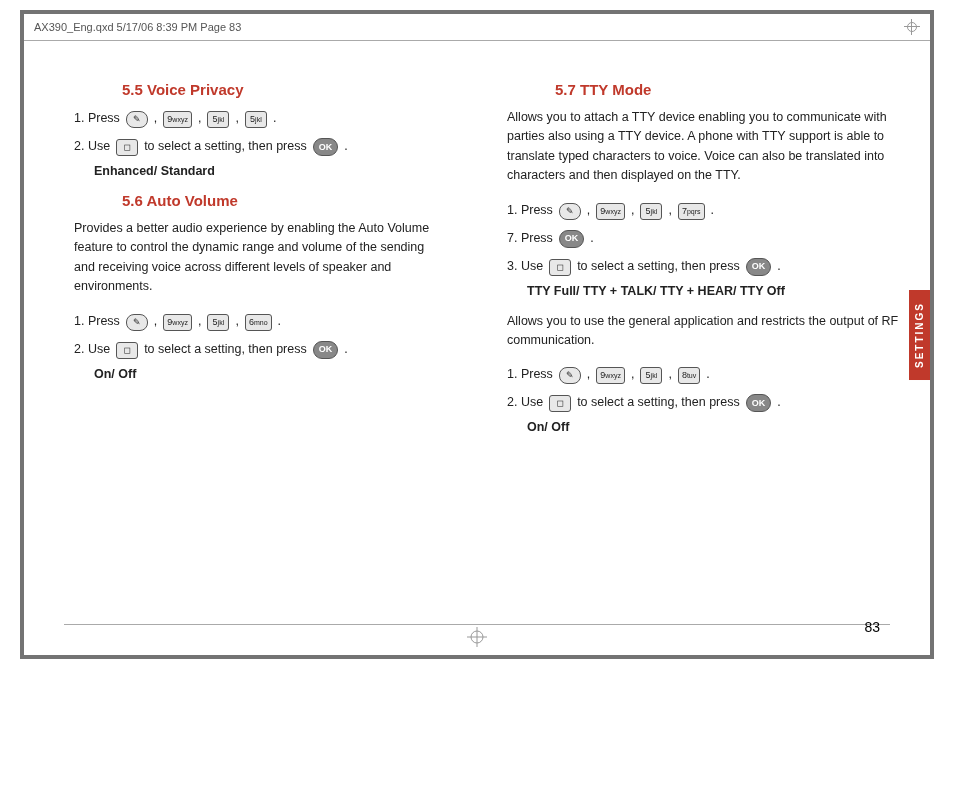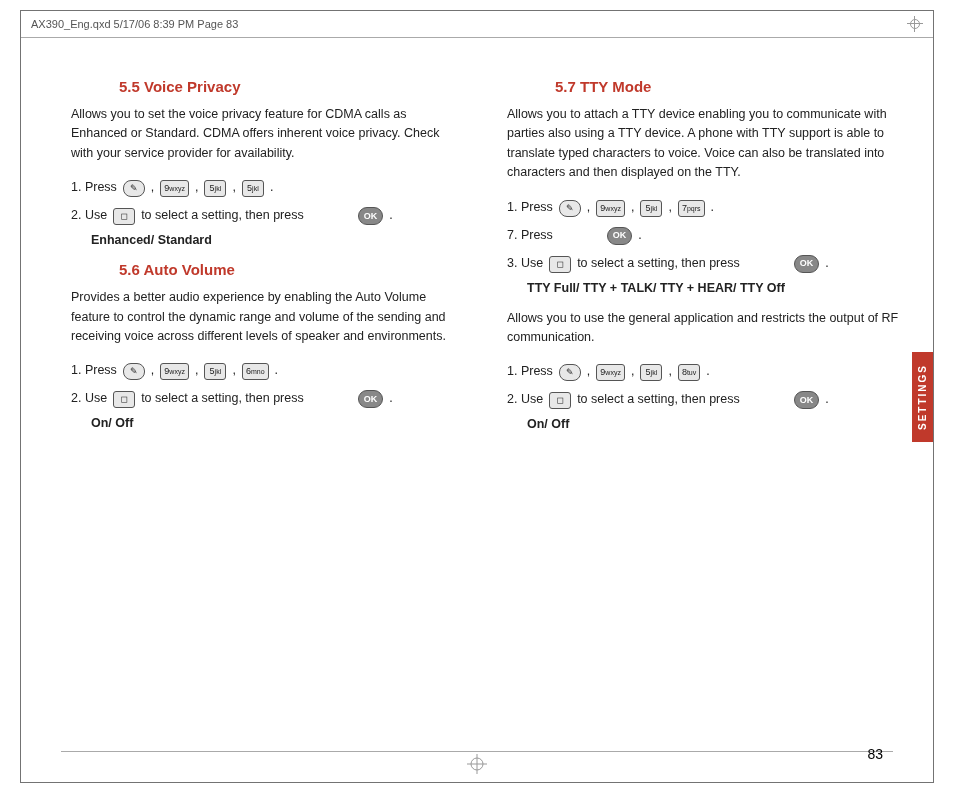--- a/index.html
+++ b/index.html
@@ -9,23 +9,23 @@
       font-family: Arial, Helvetica, sans-serif;
       font-size: 13px;
       color: #222;
       width: 954px;
       height: 793px;
       overflow: hidden;
       position: relative;
     }
 
     .page-border {
-      border: 1px solid #737373;
+      border: 4px solid #737373;
       margin: 10px 20px;
-      height: 773px;
+      height: 649px;
       position: relative;
       overflow: hidden;
     }
 
     .header-bar {
       border-bottom: 1px solid #aaa;
       padding: 5px 10px;
       font-size: 11px;
       color: #555;
       display: flex;
@@ -134,21 +134,20 @@
     }
 
     .key-btn.ok-btn {
       background: #888;
       color: #fff;
       border-color: #555;
       border-radius: 12px;
       padding: 1px 5px;
       font-weight: bold;
       font-size: 9px;
-      margin-left: 48px;
     }
 
     .option-line {
       font-weight: bold;
       font-size: 12.5px;
       margin-top: 4px;
       margin-bottom: 14px;
       padding-left: 20px;
     }
 
@@ -210,21 +209,20 @@
       <div class="crosshair-circle"></div>
     </div>
   </div>
 
   <div class="content-area">
 
     <div class="left-col">
 
       <div>
         <div class="section-title">5.5 Voice Privacy</div>
-        <div class="section-body">Allows you to set the voice privacy feature for CDMA calls as Enhanced or Standard. CDMA offers inherent voice privacy. Check with your service provider for availability.</div>
 
         <div class="step-line">
           <span>1. Press</span>
           <span class="key-icon rounded">✎</span>
             <span>,</span>
           <span class="key-icon">9<sub>wxyz</sub></span>
             <span>,</span>
           <span class="key-icon">5<sub>jkl</sub></span>
             <span>,</span>
           <span class="key-icon">5<sub>jkl</sub></span>

